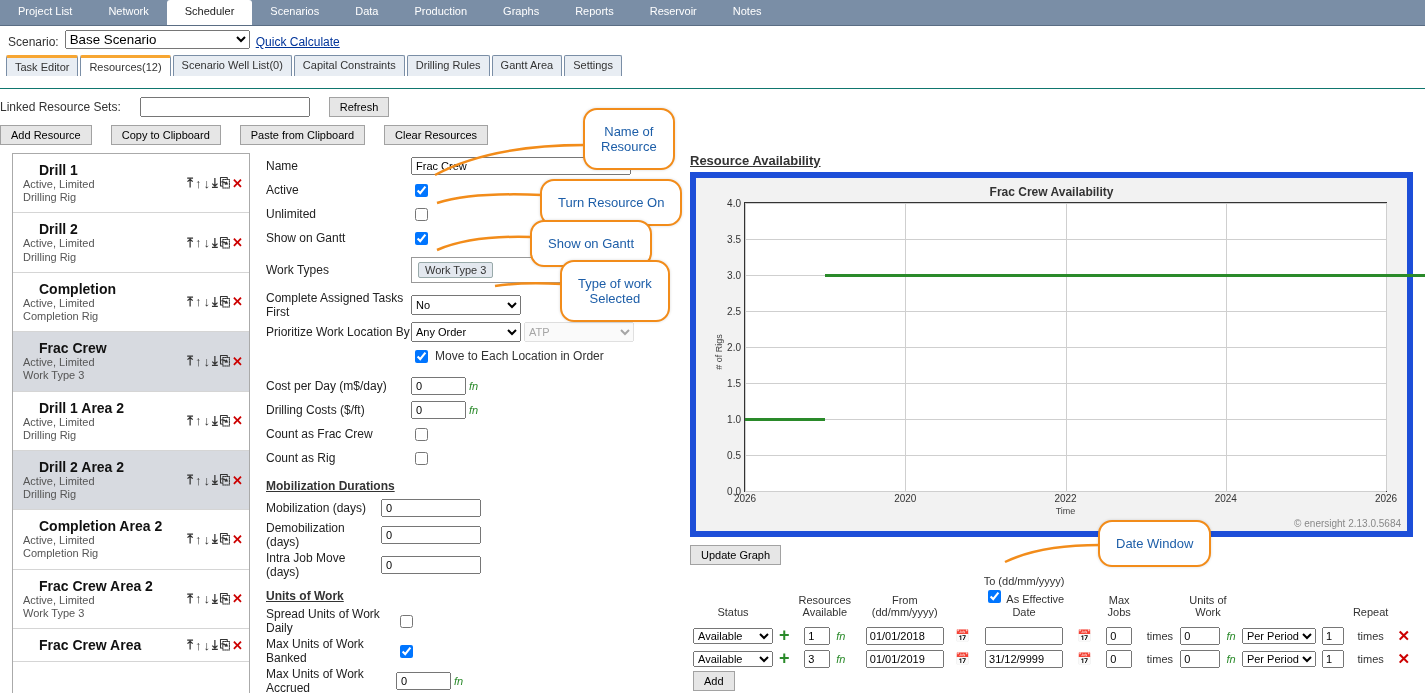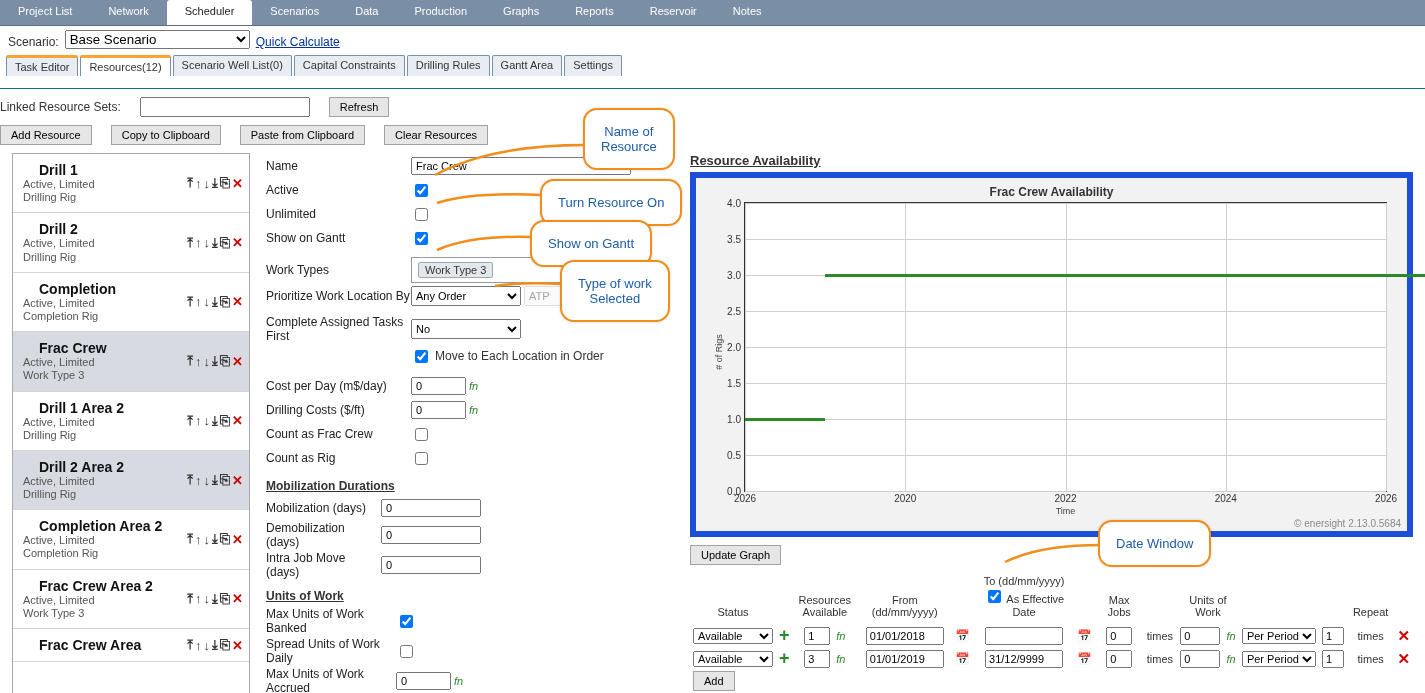--- a/index.html
+++ b/index.html
@@ -275,29 +275,29 @@
       <input type="checkbox" checked="" style="">
       </div>
 
     <div class="form-row" style="margin-top:8px">
         <div class="lab">Work Types</div>
       <div style="border:1px solid #999;padding:4px 6px;width:220px">
         <span class="chip">Work Type 3</span>
       </div>
       </div>
 
+    <div class="form-row" style="margin-top:8px">
+        <div class="lab">Complete Assigned Tasks First</div>
+      <select><option>No</option></select>
+      </div>
+
     <div class="form-row">
         <div class="lab">Prioritize Work Location By</div>
       <select><option>Any Order</option></select>
       <select disabled="" style="margin-left:3px"><option>ATP</option></select>
-      </div>
-
-    <div class="form-row" style="margin-top:8px">
-        <div class="lab">Complete Assigned Tasks First</div>
-      <select><option>No</option></select>
       </div>
 
     <div class="form-row">
         <div class="lab"></div>
       <input type="checkbox" checked="" style="">
       <span style="margin-left:4px">Move to Each Location in Order</span>
       </div>
 
     <div class="form-row small" style="margin-top:8px">
         <div class="lab">Cost per Day (m$/day)</div>
@@ -330,26 +330,26 @@
         <div class="lab" style="width:115px">Demobilization (days)</div>
       <input type="text" style="width: 100px;" value="0">
       </div>
     <div class="form-row small">
         <div class="lab" style="width:115px">Intra Job Move (days)</div>
       <input type="text" style="width: 100px;" value="0">
       </div>
 
     <div class="sec-hdr">Units of Work</div>
     <div class="form-row">
+        <div class="lab" style="width:130px">Spread Units of Work Daily</div>
+      <input type="checkbox" style="">
+      </div>
+    <div class="form-row">
         <div class="lab" style="width:130px">Max Units of Work Banked</div>
       <input type="checkbox" checked="" style="">
-      </div>
-    <div class="form-row">
-        <div class="lab" style="width:130px">Spread Units of Work Daily</div>
-      <input type="checkbox" style="">
       </div>
     <div class="form-row small">
         <div class="lab" style="width:130px">Max Units of Work Accrued</div>
       <input type="text" value="0" style="">
         <span class="fn">fn</span>
       </div>
   </div>
 
   <div class="right-panel">
     <div class="chart-title">Resource Availability</div>

